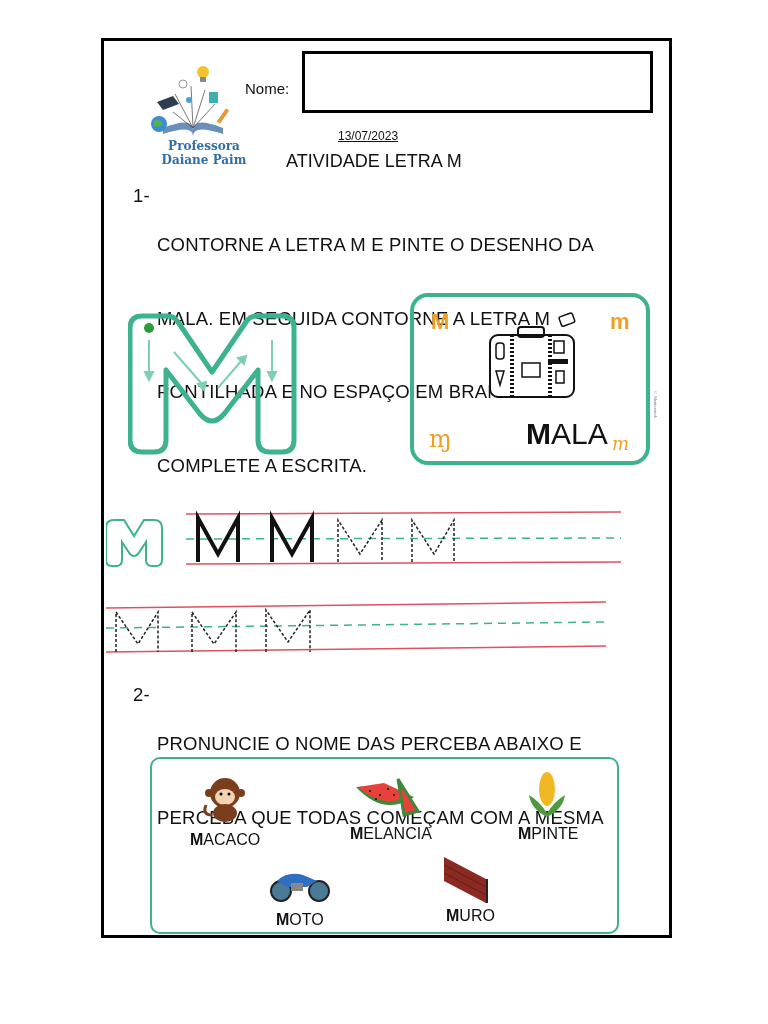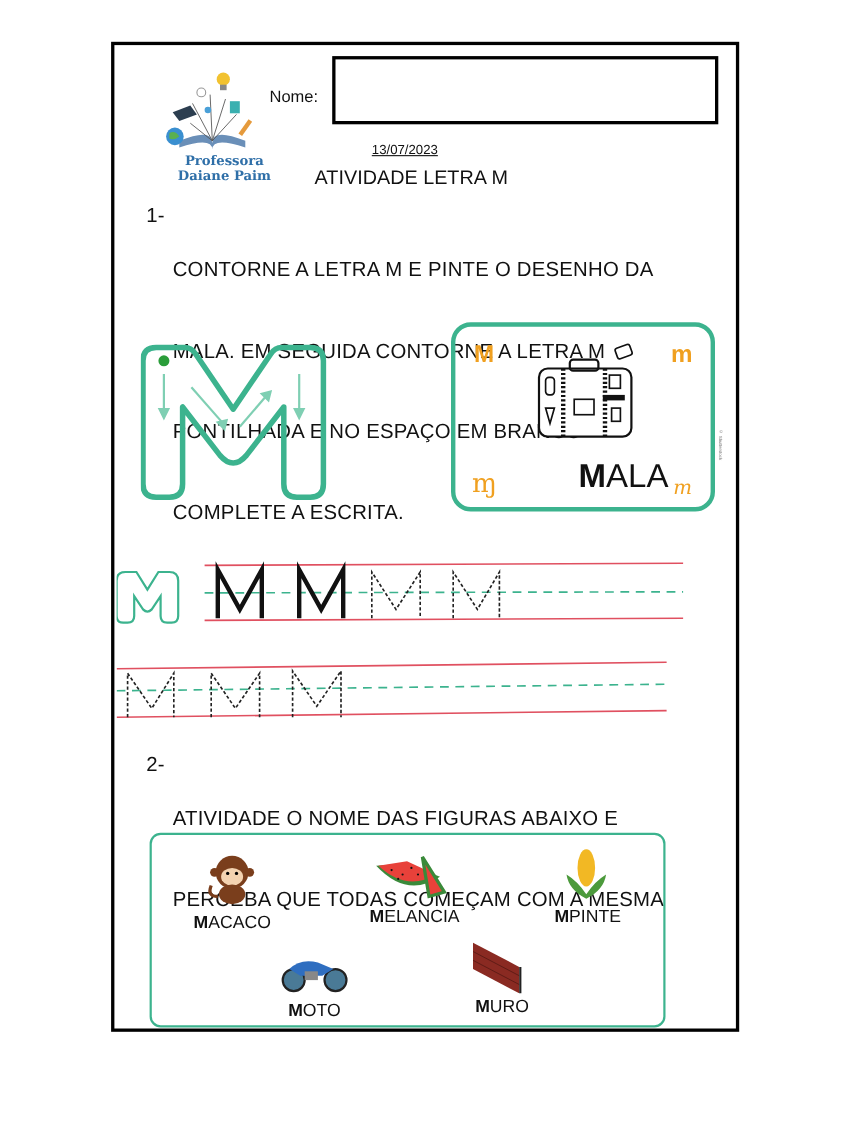--- a/index.html
+++ b/index.html
@@ -11,21 +11,21 @@
   .nome-label{left:245px;top:70px;font-size:15px;margin-top:10px;}
   .nome-box{left:302px;top:51px;width:351px;height:62px;border:3px solid #000;box-sizing:border-box;background:#fff;}
   .date{left:338px;top:129px;font-size:12px;text-decoration:underline;}
   .title{left:286px;top:151px;font-size:18px;}
   .q{font-size:18.5px;line-height:24.5px;letter-spacing:0.2px;}
   .q .num{position:absolute;left:0;top:0;}
   .q .lines{position:absolute;left:24px;top:0;white-space:pre;}
   .q1{left:133px;top:184px;width:530px;height:100px;}
   .q2{left:133px;top:683px;width:530px;height:75px;}
   .mala-card{left:410px;top:293px;width:240px;height:172px;border:4px solid #3cb38e;border-radius:18px;box-sizing:border-box;}
-  .fig-card{left:136px;top:757px;width:469px;height:177px;border:2.5px solid #3cb38e;border-radius:10px;box-sizing:border-box;}
+  .fig-card{left:150px;top:757px;width:469px;height:177px;border:2.5px solid #3cb38e;border-radius:10px;box-sizing:border-box;}
   .fig-label{position:absolute;font-size:16px;color:#111;}
   .fig-label b{font-weight:bold;}
   .tiny{position:absolute;font-size:4px;color:#777;writing-mode:vertical-rl;}
 </style>
 </head>
 <body>
 
 <div class="page"></div>
 
 <div class="abs logo">
@@ -117,21 +117,21 @@
   <line x1="0" y1="146" x2="500" y2="140" stroke="#e05060" stroke-width="1.5"></line>
   <line x1="0" y1="122" x2="500" y2="116" stroke="#3cb38e" stroke-width="1.5" stroke-dasharray="8 6"></line>
   <path d="M10 146 V106 L32 138 L52 106 V146" fill="none" stroke="#222" stroke-width="1.5" stroke-dasharray="3 2"></path>
   <path d="M86 146 V106 L108 138 L130 106 V146" fill="none" stroke="#222" stroke-width="1.5" stroke-dasharray="3 2"></path>
   <path d="M160 146 V104 L182 136 L204 104 V146" fill="none" stroke="#222" stroke-width="1.5" stroke-dasharray="3 2"></path>
 </svg>
 
 <div class="abs q q2">
   <span class="num">2-</span>
   <div class="lines">
-    <div>ATIVIDADE O NOME DAS FIGURAS ABAIXO E</div>
+    <div>PRONUNCIE O NOME DAS PERCEBA ABAIXO E</div>
     <div>PERCEBA QUE TODAS COMEÇAM COM A MESMA</div>
   </div>
 </div>
 
 <div class="abs fig-card">
 
   <svg class="abs" style="left:48px;top:16px" width="50" height="48" viewBox="0 0 50 48">
     <circle cx="25" cy="18" r="15" fill="#7a3e1c"></circle>
       <ellipse cx="25" cy="22" rx="10" ry="8" fill="#f3d2b0"></ellipse>
     <circle cx="9" cy="18" r="4" fill="#7a3e1c"></circle>

